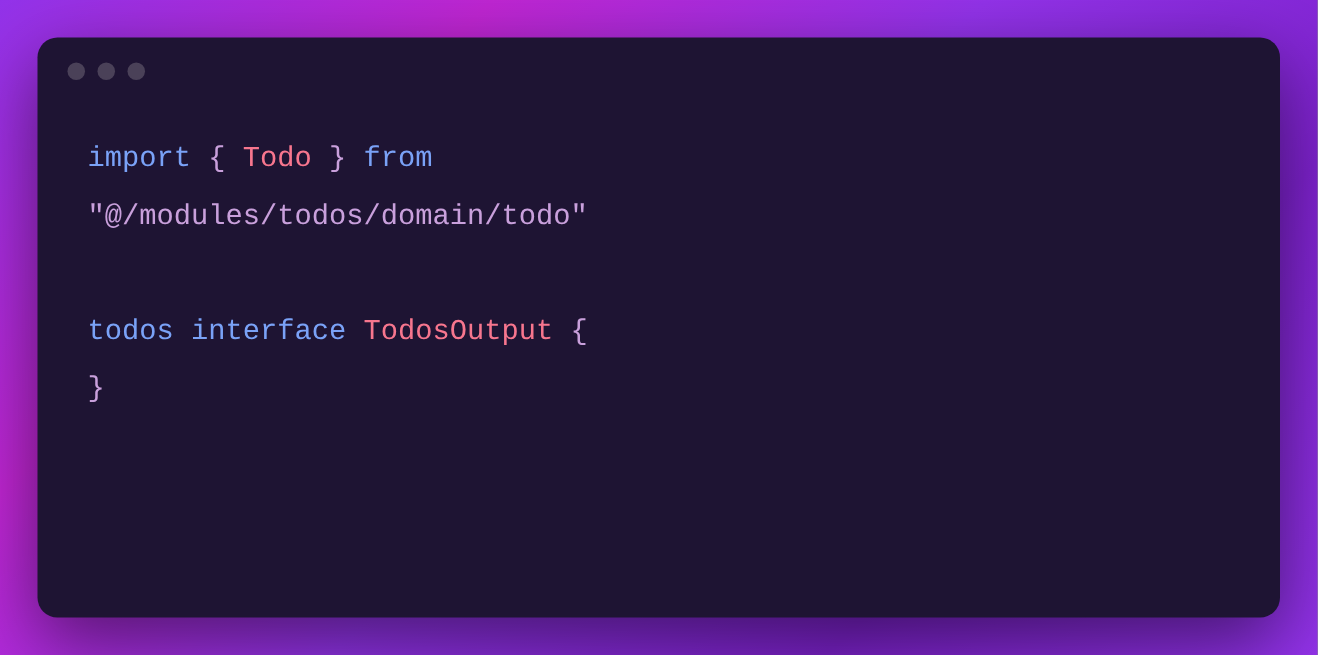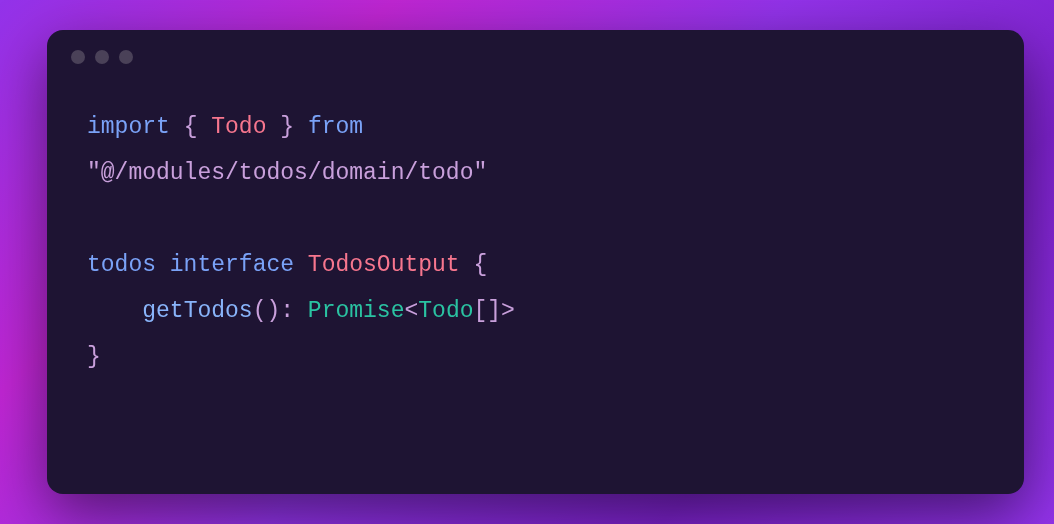--- a/index.html
+++ b/index.html
@@ -21,21 +21,20 @@
     
     .window {
       width: 100%;
       height: 100%;
       background: #1e1433;
       border-radius: 16px;
       box-shadow: 0 20px 60px rgba(0, 0, 0, 0.5);
       overflow: hidden;
       display: flex;
       flex-direction: column;
-      margin-left: 17px;
     }
     
     .title-bar {
       display: flex;
       gap: 10px;
       padding: 20px 24px;
     }
     
     .traffic-light {
       width: 14px;
@@ -86,16 +85,15 @@
   <div class="title-bar">
     <div class="traffic-light"></div>
     <div class="traffic-light"></div>
     <div class="traffic-light"></div>
   </div>
   <div class="code-area">
     <div class="line"><span class="kw-blue">import</span><span class="punct"> { </span><span class="type-pink">Todo</span><span class="punct"> } </span><span class="kw-blue">from</span></div>
     <div class="line"><span class="string">"@/modules/todos/domain/todo"</span></div>
     <div class="line">&nbsp;</div>
     <div class="line"><span class="kw-blue">todos</span><span class="kw-blue"> interface </span><span class="type-pink">TodosOutput</span><span class="punct"> {</span></div>
-    <div class="line"><span>    </span><span class="method">getTodos</span><span class="punct">(): </span><span class="type-green">Promise</span><span class="punct">&lt;</span><span class="type-green">Todo</span><span class="punct">[]&gt;</span></div>
     <div class="line"><span class="punct">}</span></div>
   </div>
 </div>
 
 </body></html>

